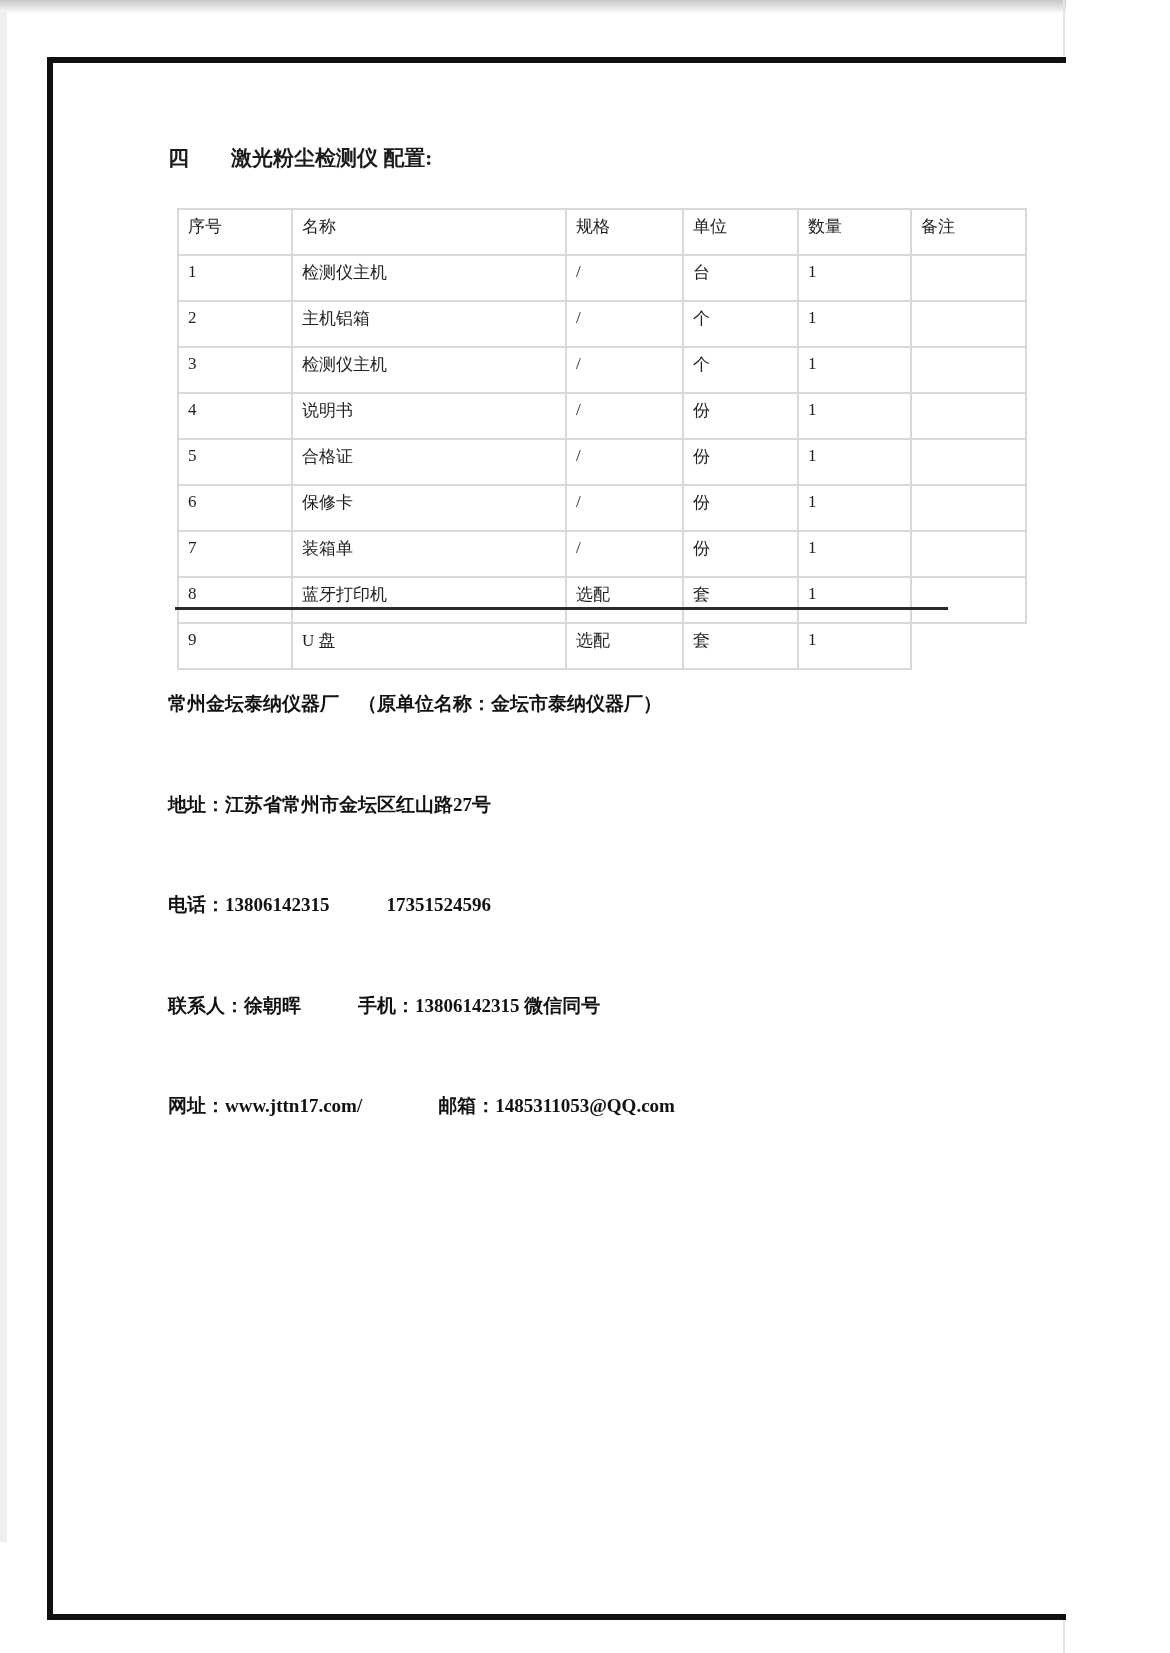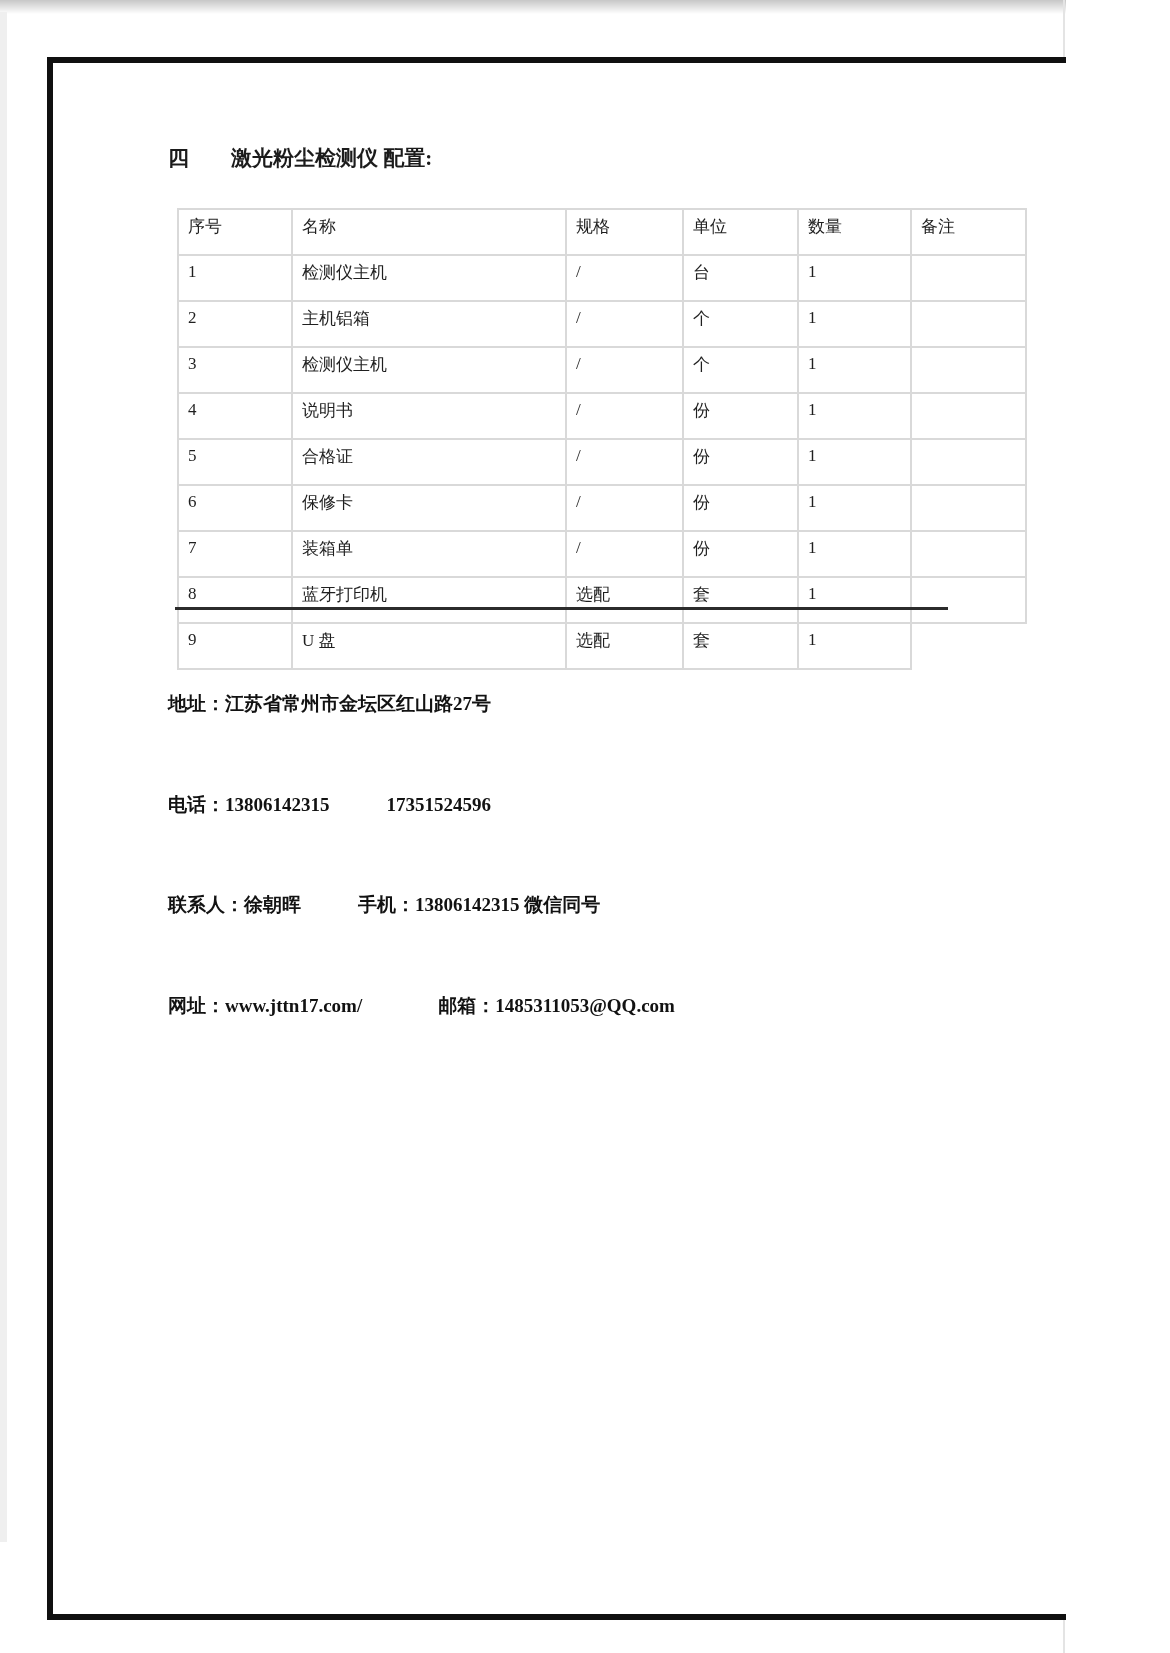--- a/index.html
+++ b/index.html
@@ -150,20 +150,21 @@
           <td>套</td>
           <td>1</td>
           <td></td>
         </tr>
       </tbody>
   </table>
 
   <div class="divider"></div>
 
   <div class="footer-block">
+    <div>常州金坛泰纳仪器厂　（原单位名称：金坛市泰纳仪器厂）</div>
     <div>地址：江苏省常州市金坛区红山路27号</div>
     <div>电话：13806142315　　　17351524596</div>
     <div>联系人：徐朝晖　　　手机：13806142315 微信同号</div>
     <div>网址：www.jttn17.com/　　　　邮箱：1485311053@QQ.com</div>
   </div>
 
   <div class="scrollbar-thumb"></div>
 </div>
 
 </body></html>

